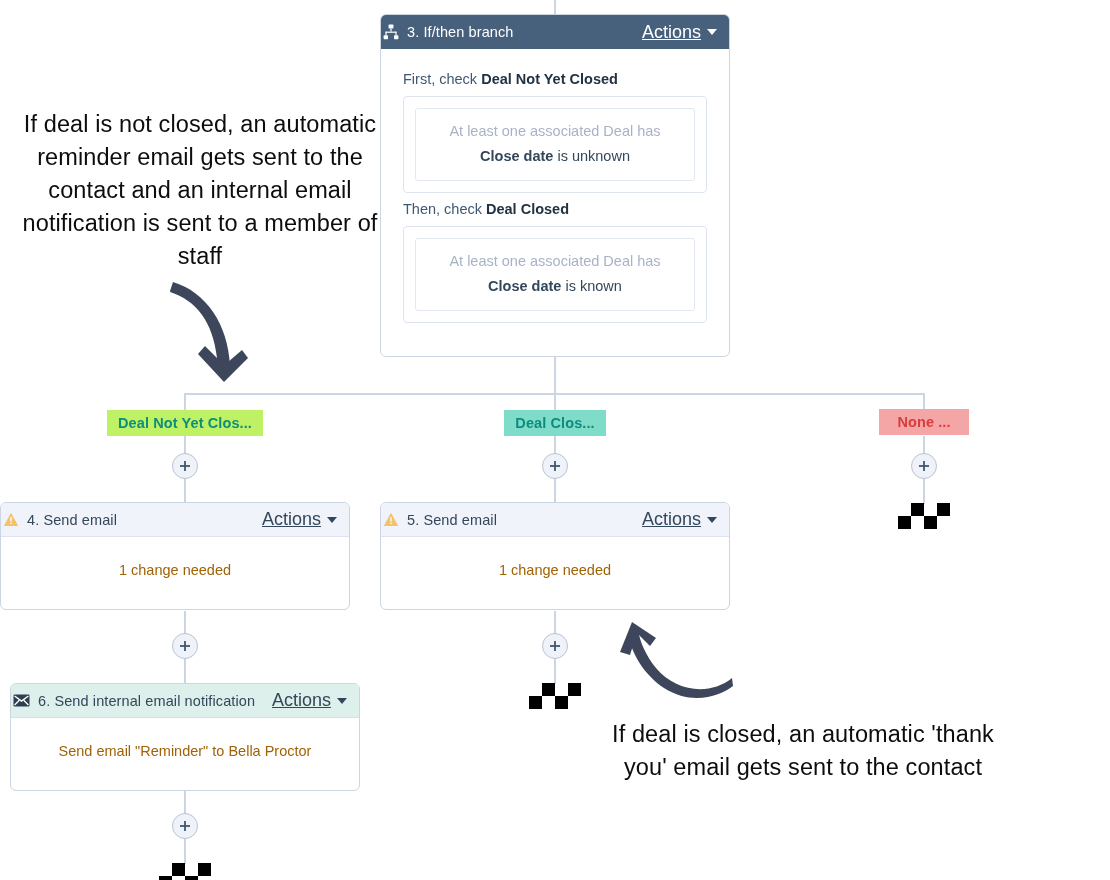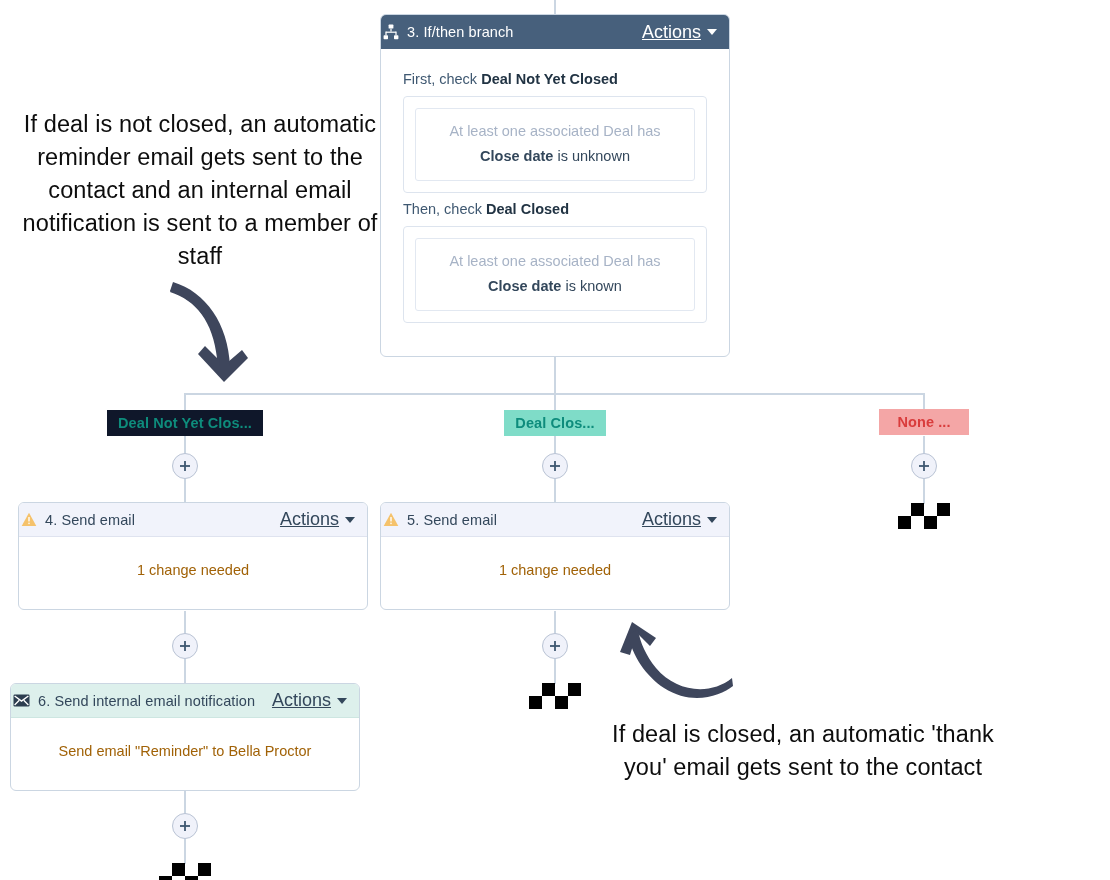--- a/index.html
+++ b/index.html
@@ -254,21 +254,21 @@
       <div class="cond-outer">
         <div class="cond-inner">
           <div class="c1">At least one associated Deal has</div>
           <div class="c2"><b>Close date</b><span> is known</span></div>
         </div>
       </div>
 
     </div>
   </div>
 
-  <div class="pill pill-teal" style="left: 107px; top: 410px; width: 156px; background: #0f172a; color: rgb(14, 140, 124);">
+  <div class="pill pill-teal" style="left: 107px; top: 410px; width: 156px; background: #bef264; color: rgb(14, 140, 124);">
     <span>Deal Not Yet Clos...</span>
   </div>
   <div class="pill pill-teal" style="left: 504px; top: 410px; width: 102px; background: rgb(127, 220, 200); color: rgb(14, 140, 124);">
     <span>Deal Clos...</span>
   </div>
   <div class="pill pill-red" style="left: 879px; top: 409px; width: 90px; background: rgb(244, 166, 166); color: rgb(217, 60, 60);">
     <span>None ...</span>
   </div>
 
   <div class="plus-btn" style="left:172px; top:453px;">
@@ -301,21 +301,21 @@
       <rect x="1" y="5.1" width="10" height="1.8" fill="#3f5871"></rect>
     </svg>
   </div>
   <div class="plus-btn" style="left:172px; top:813px;">
     <svg width="12" height="12" viewBox="0 0 12 12" aria-hidden="true">
       <rect x="5.1" y="1" width="1.8" height="10" fill="#3f5871"></rect>
       <rect x="1" y="5.1" width="10" height="1.8" fill="#3f5871"></rect>
     </svg>
   </div>
 
-  <div class="card card-email" style="left:18px; top:502px; width:350px; height:108px;">
+  <div class="card card-email" style="left:0; top:502px; width:350px; height:108px;">
     <div class="card-head">
       <span class="head-icon">
         <svg width="16" height="15" viewBox="0 0 16 15" aria-hidden="true">
           <path d="M8 0.8 L15.3 13.9 H0.7 Z" fill="#f5c26b"></path>
           <rect x="7.3" y="5" width="1.4" height="4.6" rx="0.6" fill="#ffffff"></rect>
           <rect x="7.3" y="10.6" width="1.4" height="1.6" rx="0.6" fill="#ffffff"></rect>
         </svg>
       </span>
       <span class="head-title">4. Send email</span>
       <span class="actions">

